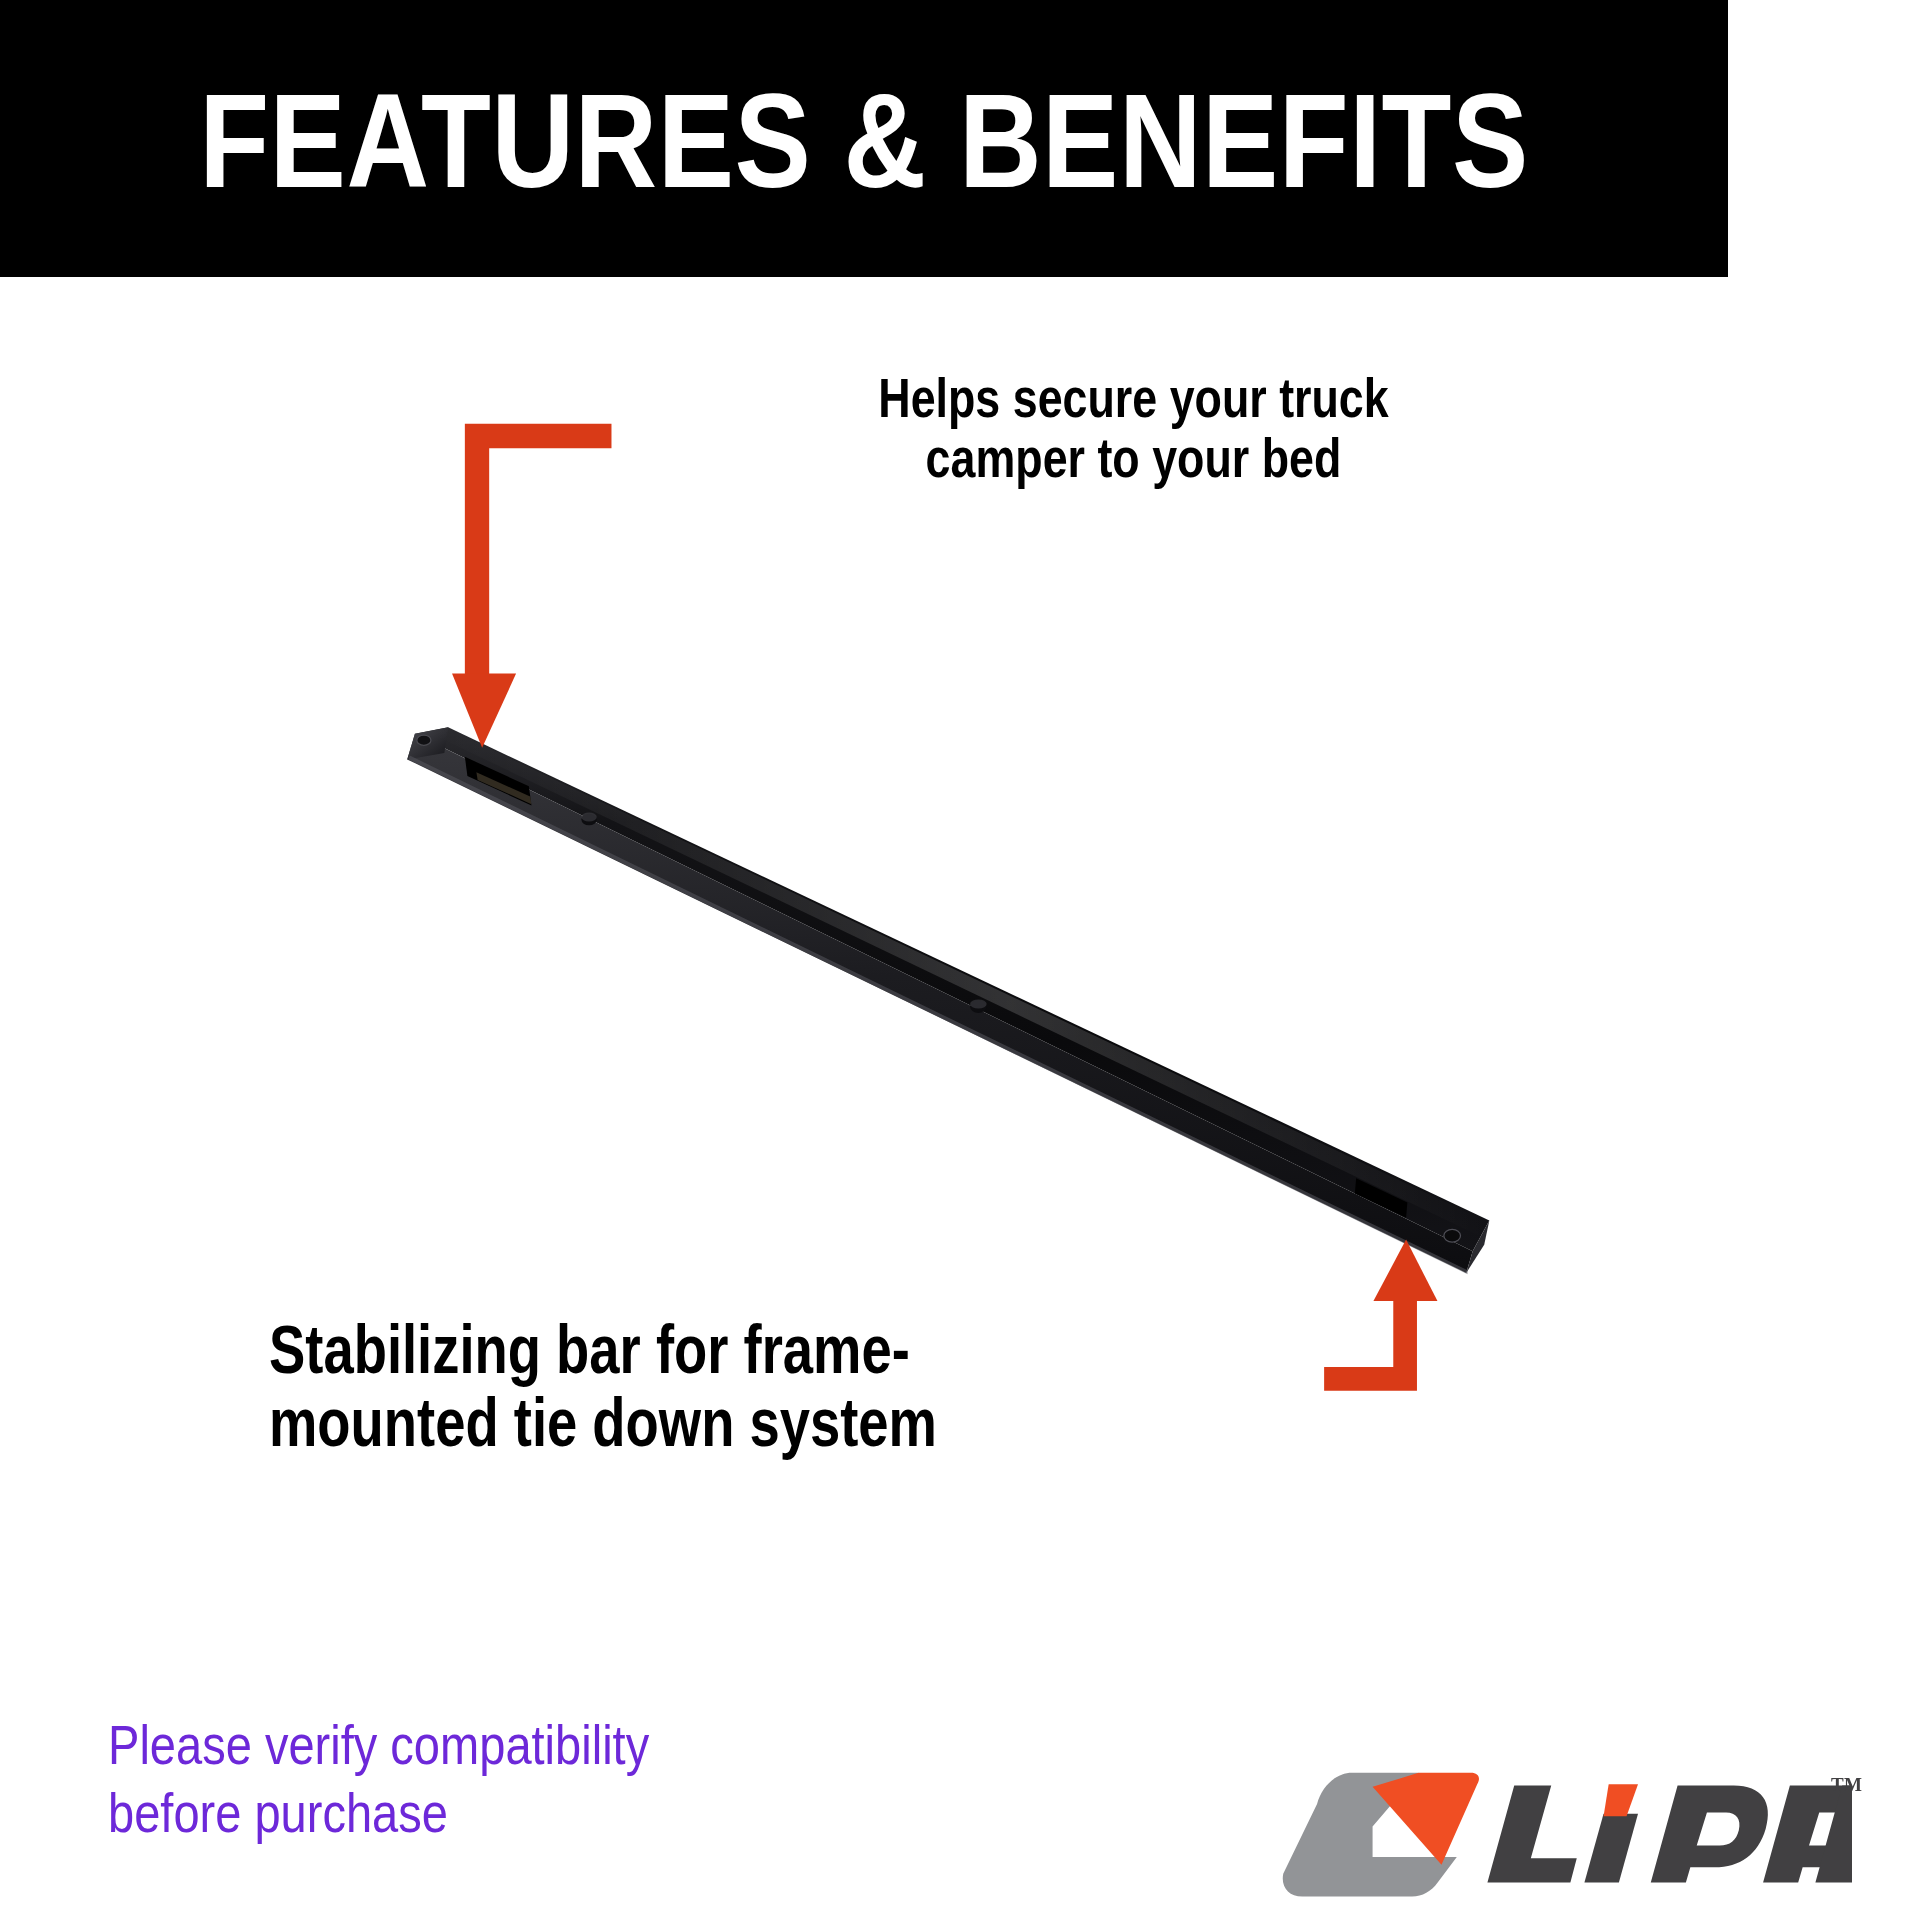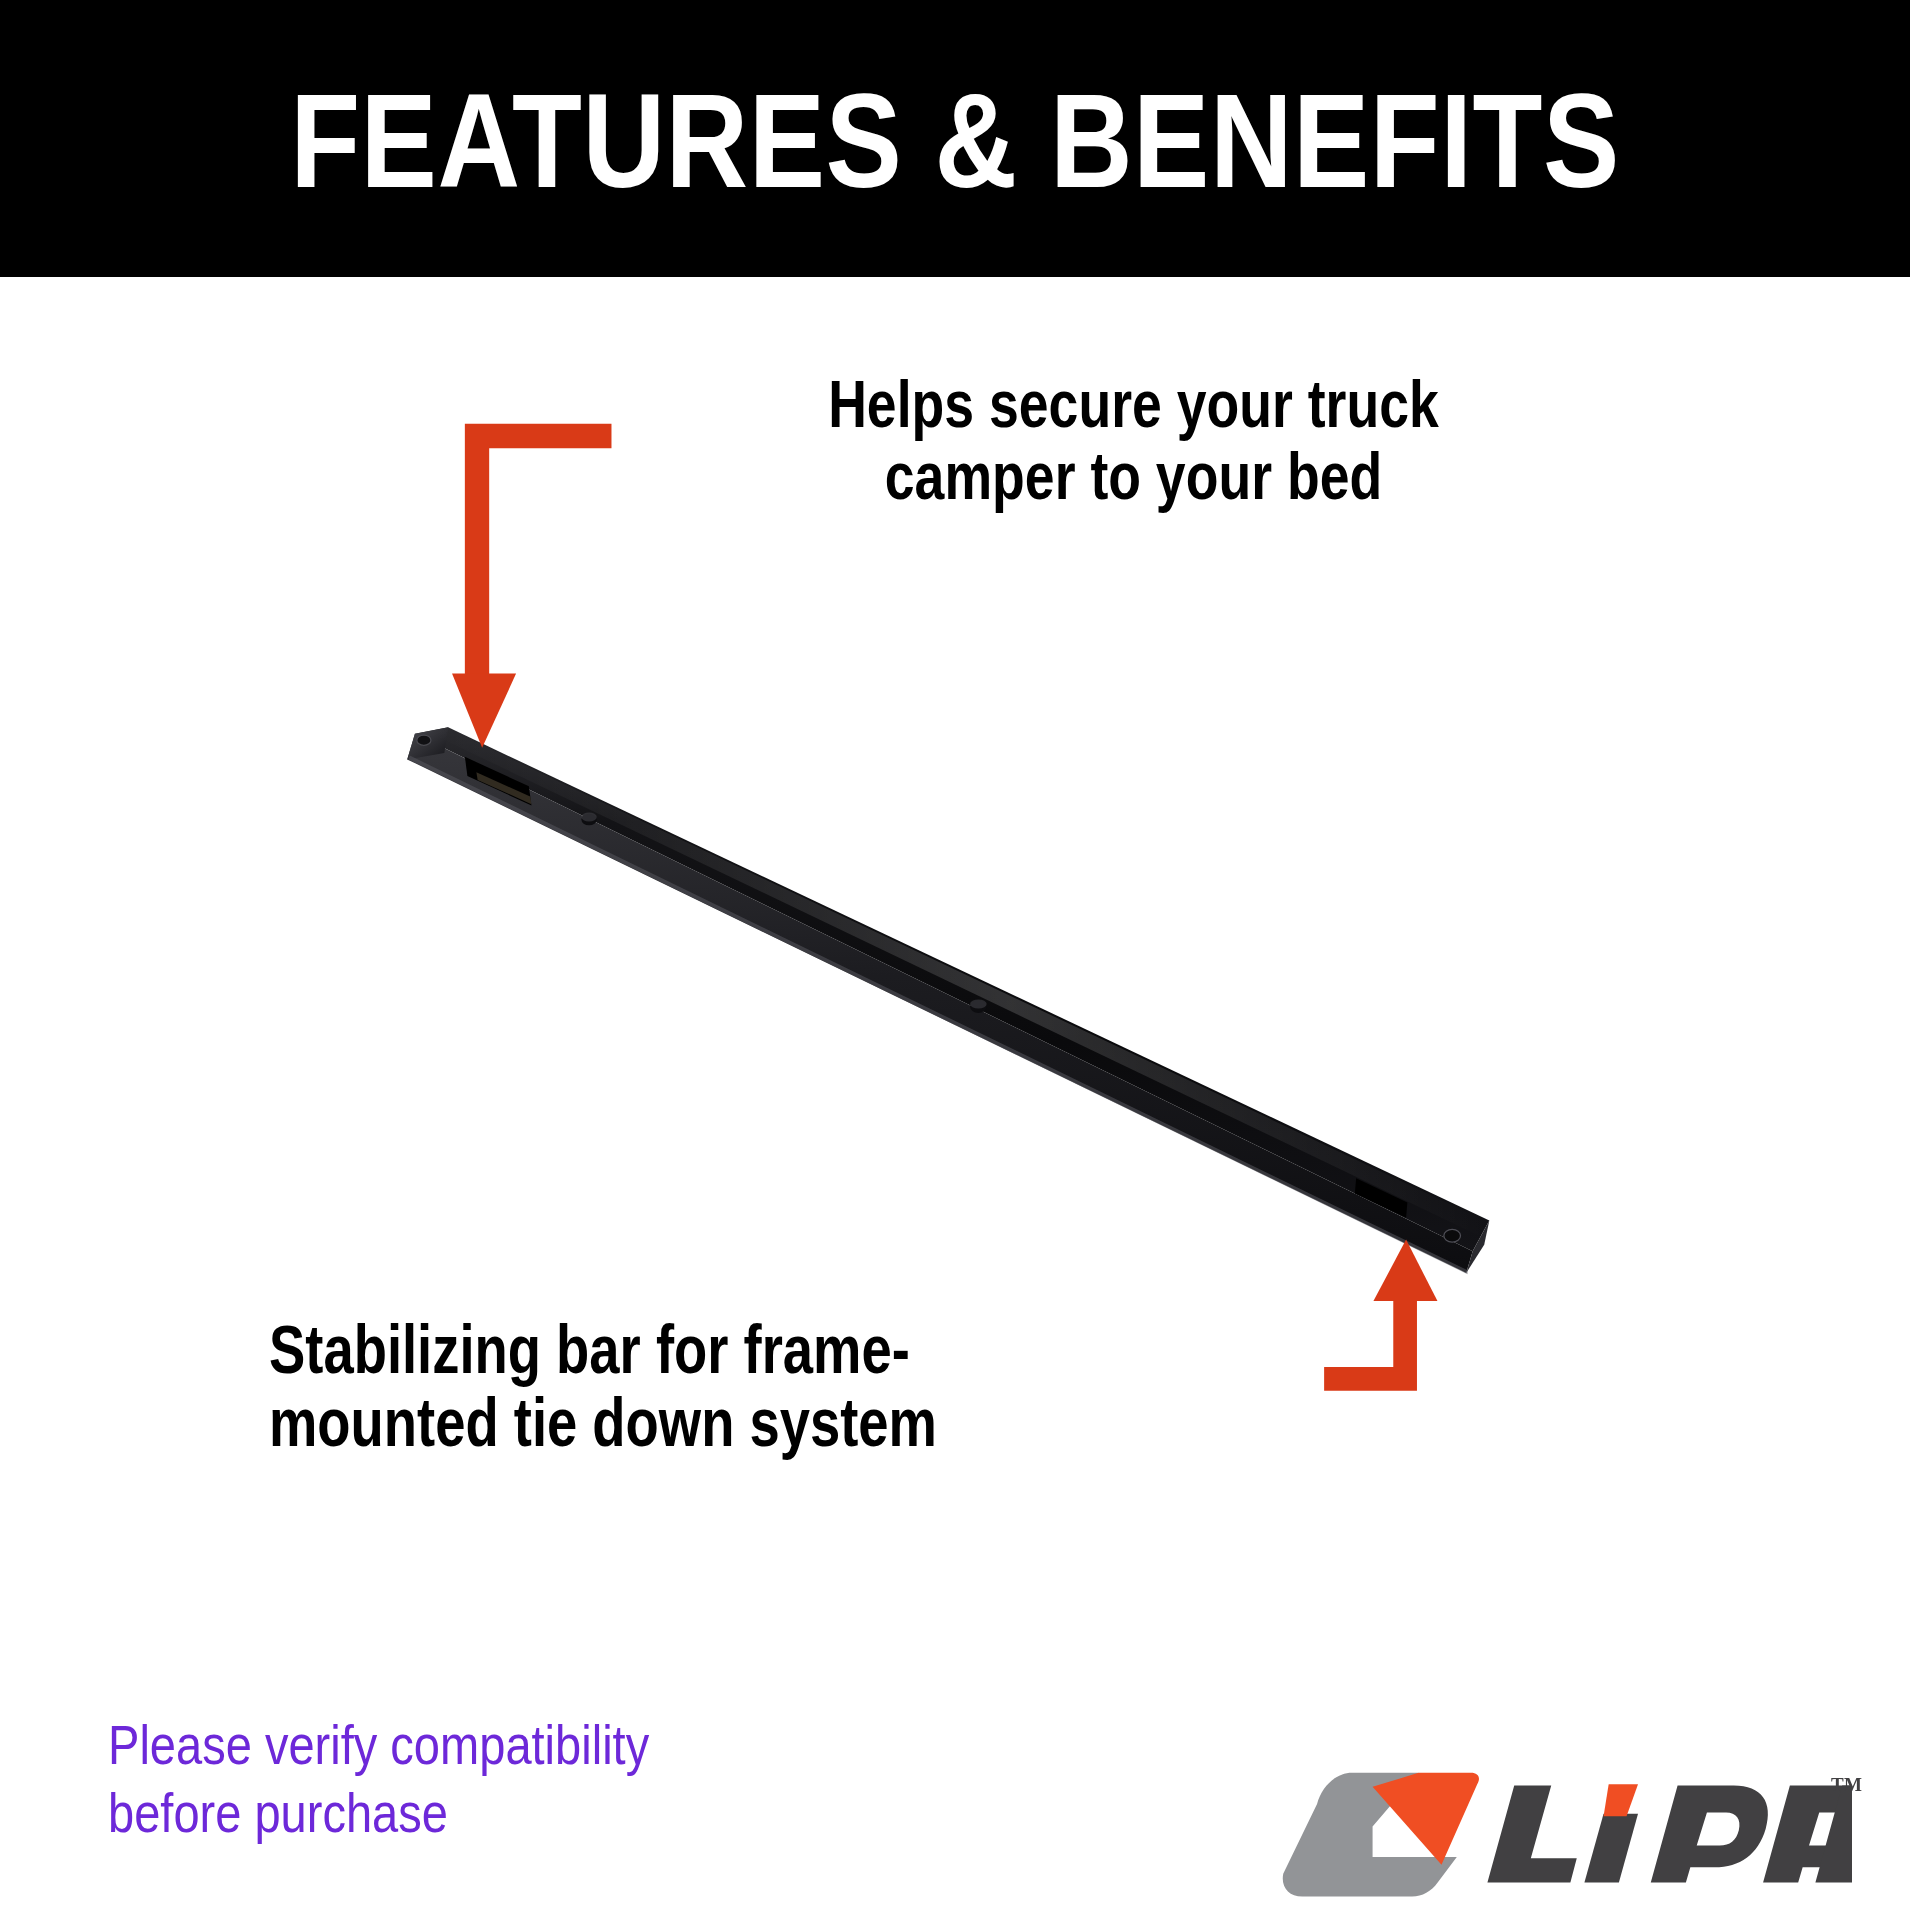--- a/index.html
+++ b/index.html
@@ -18,21 +18,21 @@
     height: 1926px;
     background: #ffffff;
     overflow: hidden;
   }
 
   
   .header-bar {
     position: absolute;
     left: 0;
     top: 0;
-    width: 1910px;
+    width: 1728px;
     height: 277px;
     background: #000000;
     display: flex;
     align-items: center;
     justify-content: center;
   }
   .header-title {
     color: #ffffff;
     font-family: "Liberation Sans Narrow", "Liberation Sans", sans-serif;
     font-weight: 700;
@@ -57,21 +57,21 @@
   .callout-line {
     display: block;
     transform: scaleX(0.80);
     white-space: nowrap;
   }
 
   #callout-top {
     left: 615px;
     top: 368px;
     width: 1037px;
-    font-size: 67px;
+    font-size: 56px;
     text-align: center;
   }
   #callout-top .callout-line { transform-origin: center center; }
 
   #callout-bottom {
     left: 269px;
     top: 1313px;
     width: 1127px;
     font-size: 68px;
     text-align: left;

